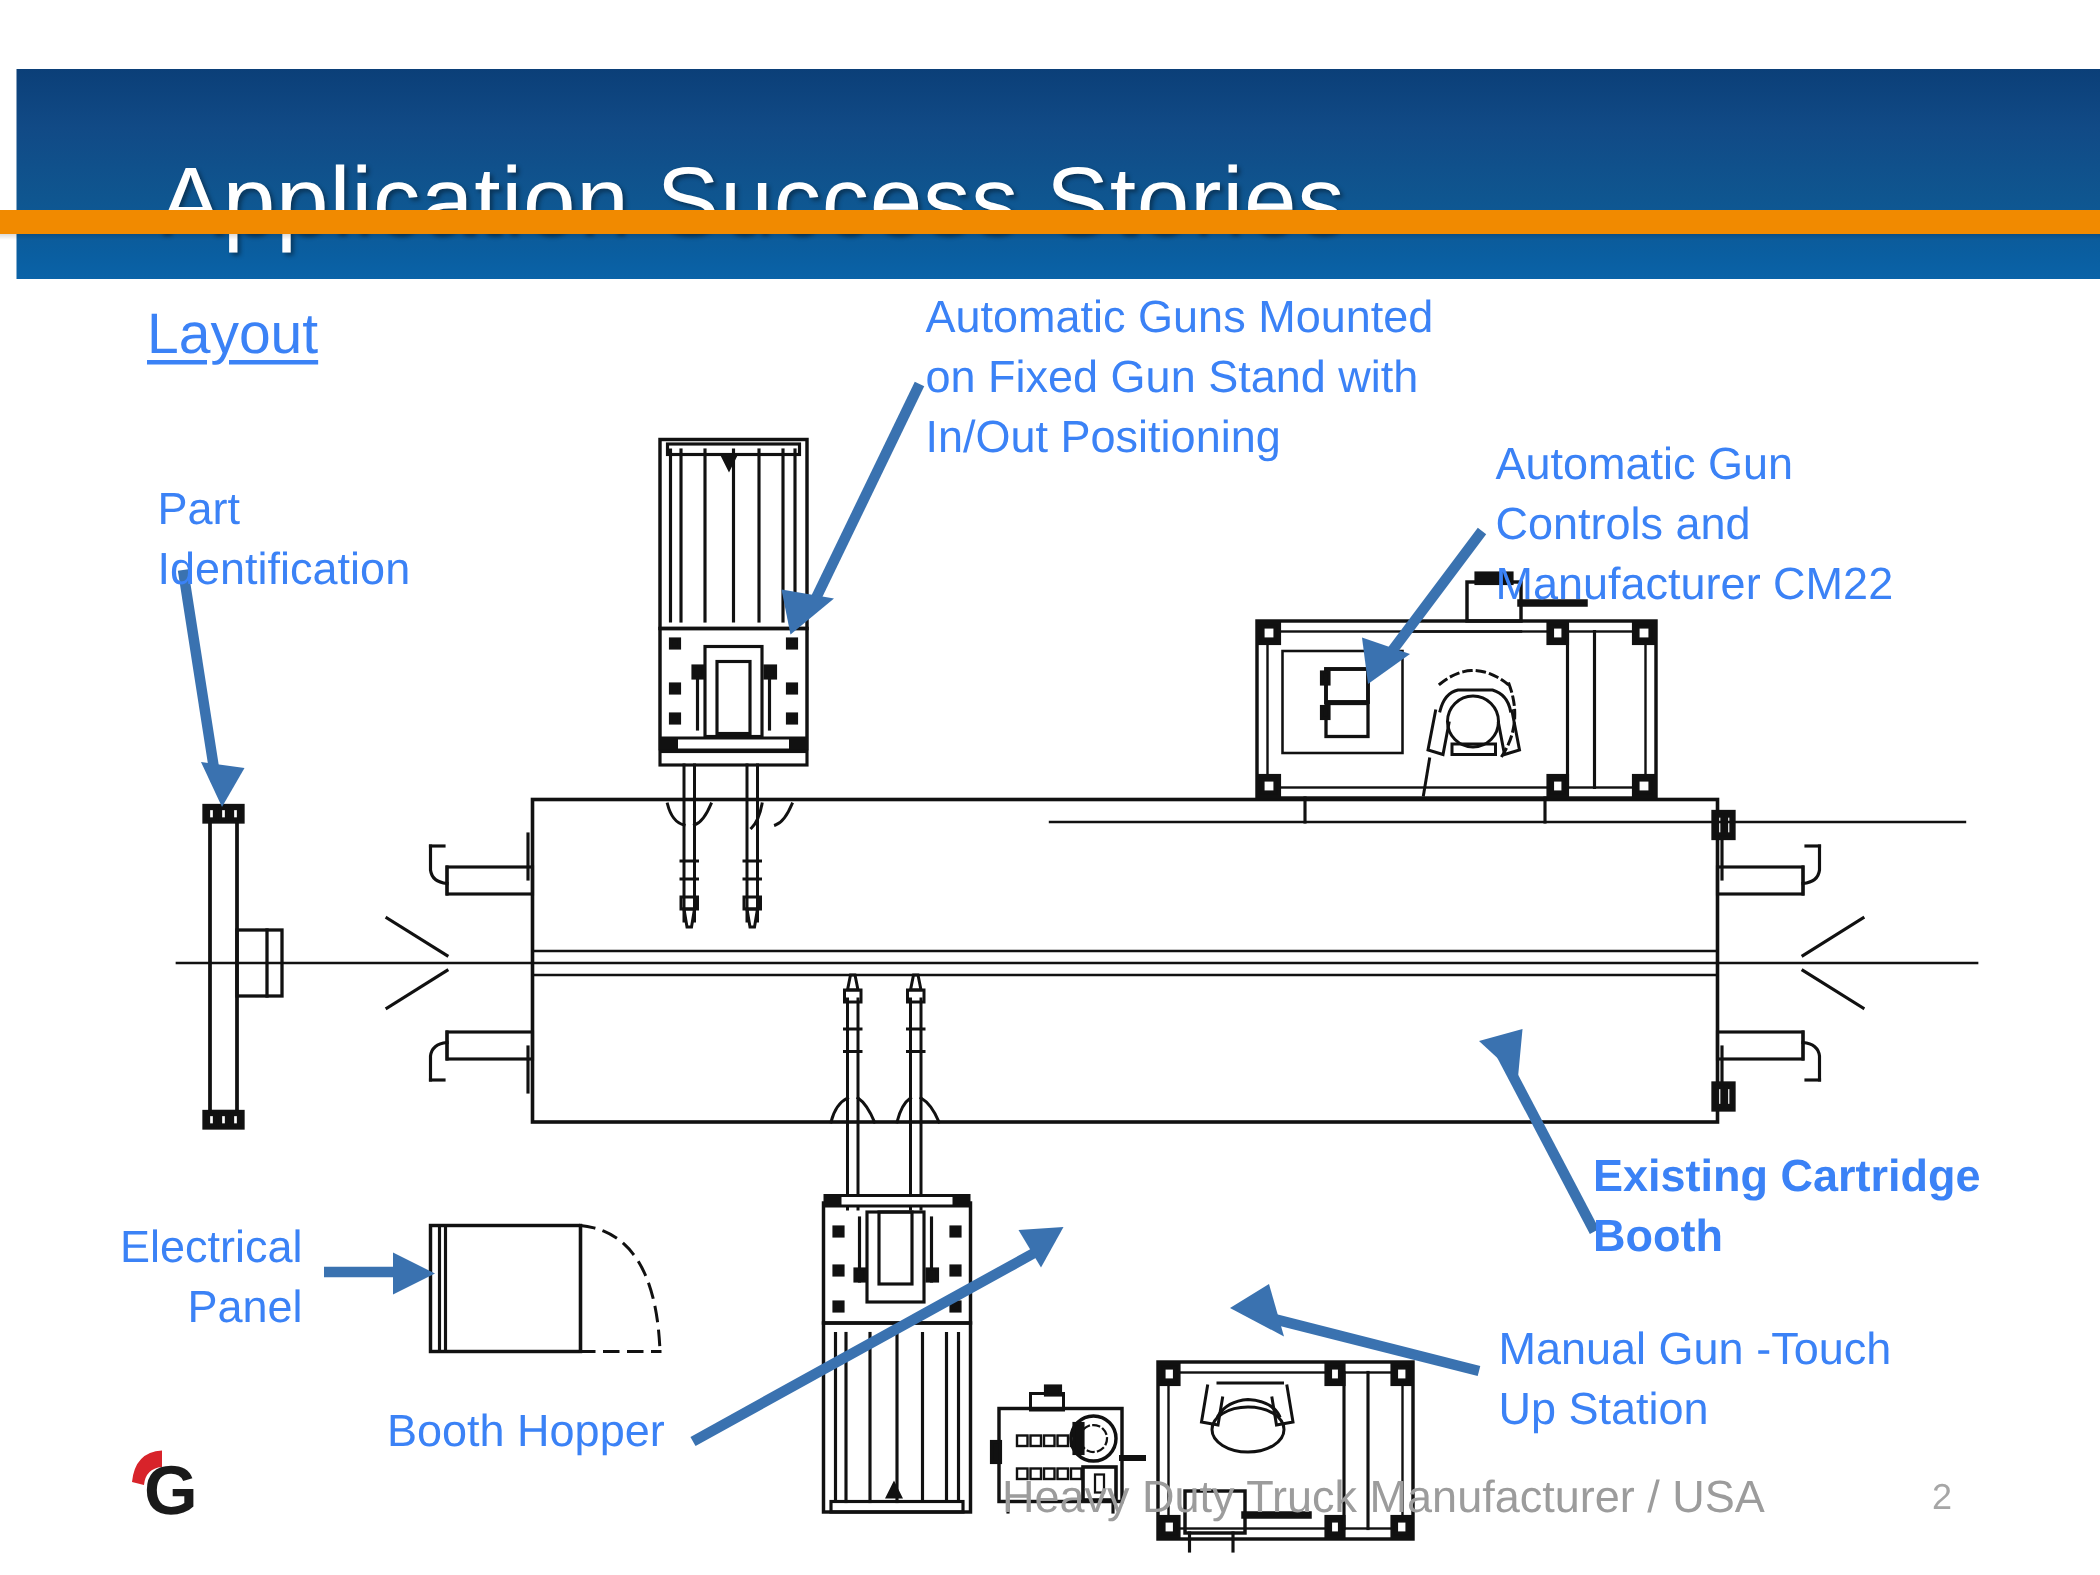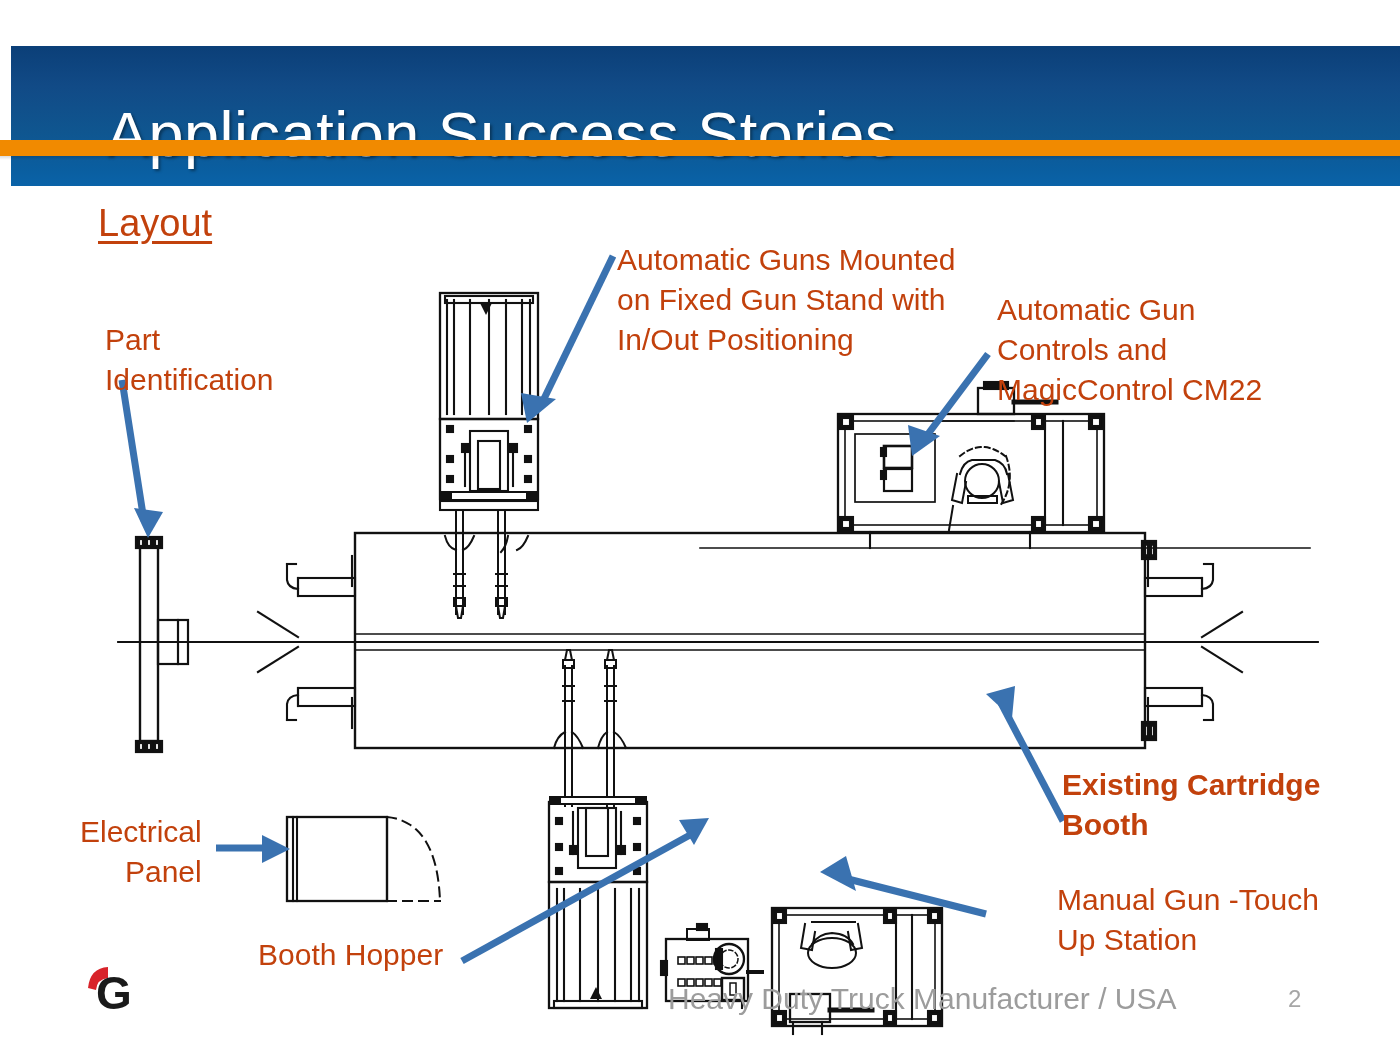--- a/index.html
+++ b/index.html
@@ -50,38 +50,38 @@
     left: 0;
     top: 156px;
     width: 1400px;
     height: 4px;
     background: linear-gradient(180deg, rgba(0,0,0,0.14), rgba(0,0,0,0));
   }
 
   
   .label {
     position: absolute;
-    color: #c2410c;
+    color: #3b82f6;
     font-size: 30px;
     line-height: 40px;
     white-space: pre-line;
   }
   #label-layout {
     left: 98px;
     top: 200px;
     font-size: 38px;
     line-height: 46px;
     text-decoration: underline;
     text-underline-offset: 5px;
   }
   #label-part-identification { left: 105px; top: 320px; }
-  #label-auto-guns          { left: 617px; top: 192px; margin-top: 48px; }
+  #label-auto-guns          { left: 617px; top: 192px; }
   #label-auto-gun-controls  { left: 997px; top: 290px; }
   #label-existing-booth     { left: 1062px; top: 765px; font-weight: bold; }
-  #label-manual-gun         { left: 1057px; top: 880px; }
+  #label-manual-gun         { left: 999px; top: 880px; }
   #label-electrical-panel   { left: 80px;  top: 812px; text-align: right; }
   #label-feed-hopper        { left: 258px; top: 935px; }
 
   
   #footer-caption {
     position: absolute;
     left: 668px;
     top: 982px;
     font-size: 30px;
     color: #9c9c9c;
@@ -464,21 +464,21 @@
 
 <div class="label" id="label-part-identification">Part
 Identification</div>
 
 <div class="label" id="label-auto-guns">Automatic Guns Mounted
 on Fixed Gun Stand with
 In/Out Positioning</div>
 
 <div class="label" id="label-auto-gun-controls">Automatic Gun
 Controls and
-MagicControl CM22</div>
+Manufacturer CM22</div>
 
 <div class="label" id="label-existing-booth">Existing Cartridge
 Booth</div>
 
 <div class="label" id="label-manual-gun">Manual Gun -Touch
 Up Station</div>
 
 <div class="label" id="label-electrical-panel">Electrical
 Panel</div>
 

